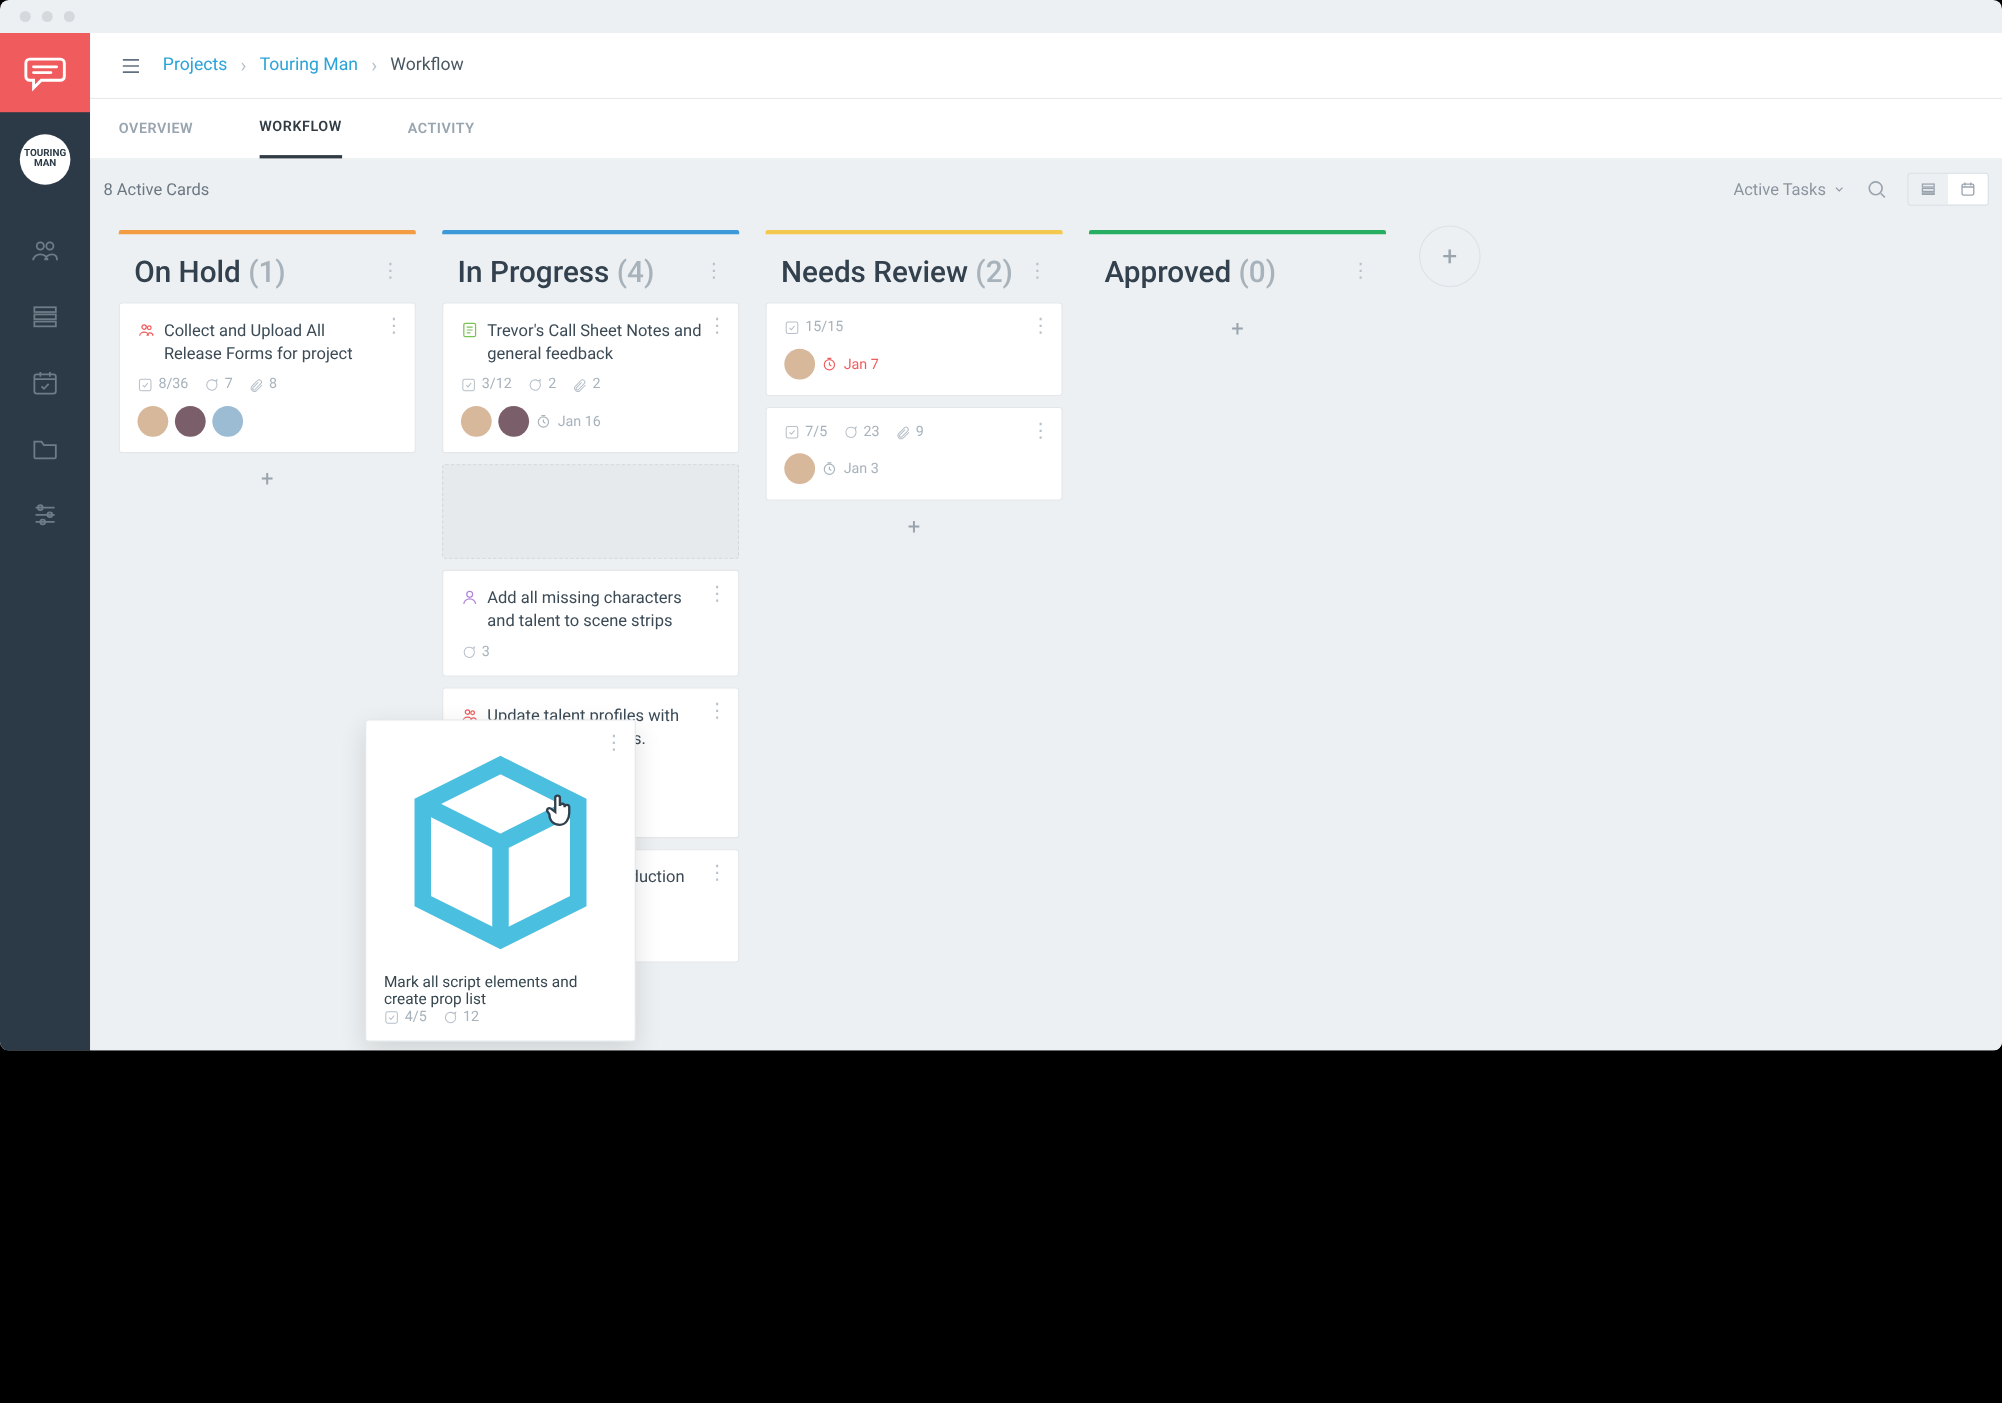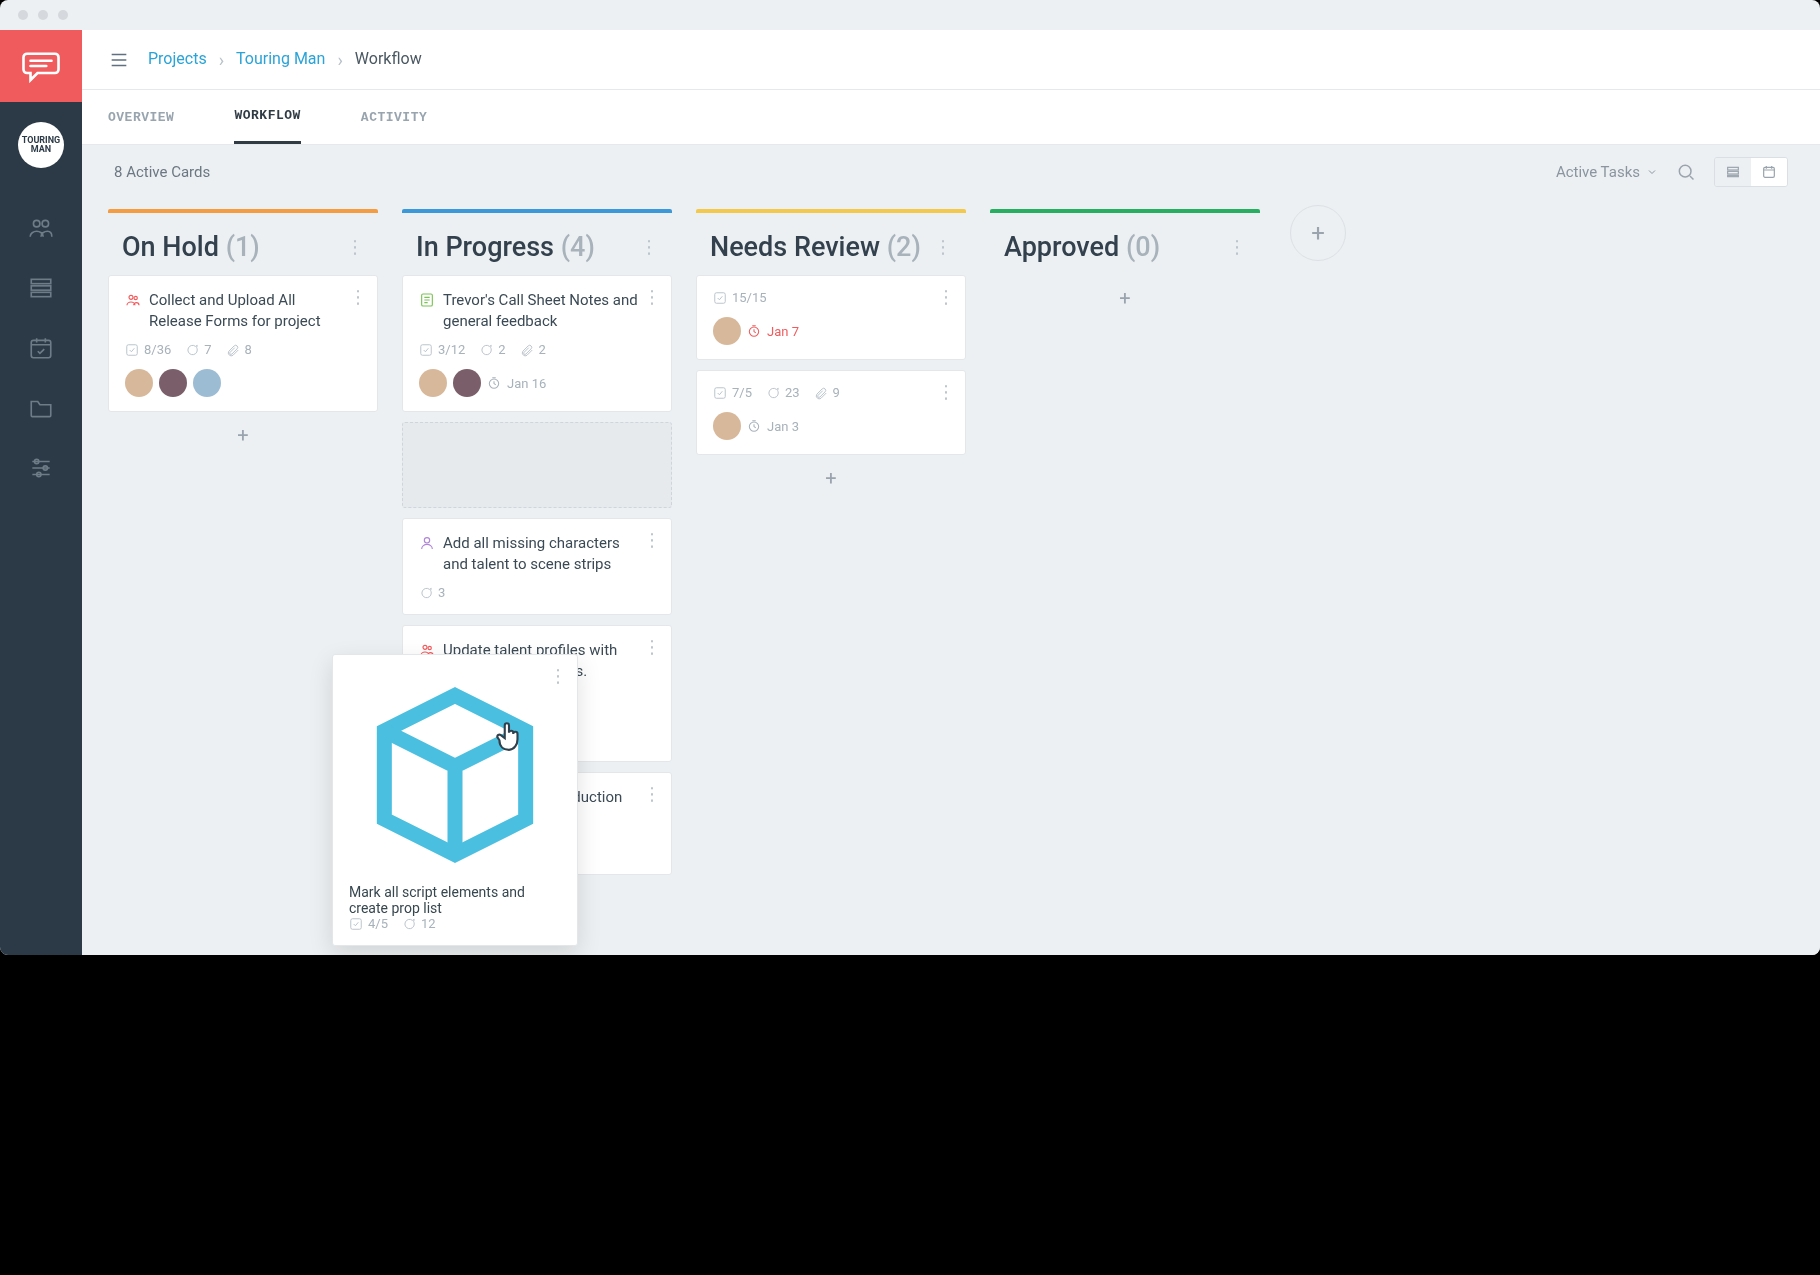--- a/index.html
+++ b/index.html
@@ -78,24 +78,24 @@
   .hamburger svg{width:22px;height:22px;stroke:#607080;fill:none;stroke-width:1.7;}
   .crumb{display:flex;gap:12px;font-size:16px;}
   .crumb a{color:#2aa3d8;text-decoration:none;cursor:pointer;}
   .crumb .chev{color:#b8c2ca;font-size:18px;}
   .crumb .current{color:#4a5862;}
   .tabbar{
     height:55px;background:#fff;display:flex;align-items:stretch;padding:0 26px;
     gap:60px;border-bottom:1px solid #e5e9ec;
     font-size:13px;letter-spacing:0.5px;font-weight:600;color:#98a4ae;
   }
-  .tabbar .tab{display:flex;align-items:center;cursor:pointer;font-family:Liberation Mono, monospace;}
+  .tabbar .tab{display:flex;align-items:center;cursor:pointer;}
   .tabbar .tab.active{color:#303b44;border-bottom:3px solid #303b44;}
   .subbar{
-    height:54px;display:flex;align-items:center;justify-content:space-between;padding:0 32px;
+    height:54px;display:flex;align-items:center;justify-content:space-between;padding:0 12px;
   }
   .subbar .left{color:#6b7883;font-size:15px;}
   .subbar .right{display:flex;align-items:center;gap:18px;color:#8a95a0;}
   .subbar .filter{display:inline-flex;align-items:center;gap:6px;cursor:pointer;font-size:15px;margin-left:20px;}
   .subbar .view-toggle{display:inline-flex;border:1px solid #d9dfe4;border-radius:3px;overflow:hidden;}
   .subbar .view-toggle span{width:36px;height:28px;display:flex;align-items:center;justify-content:center;cursor:pointer;background:#fff;color:#9aa4ae;}
   .subbar .view-toggle span.active{background:#fff;}
   .subbar .view-toggle span.inactive{background:#edf0f2;}
   
   .board{

